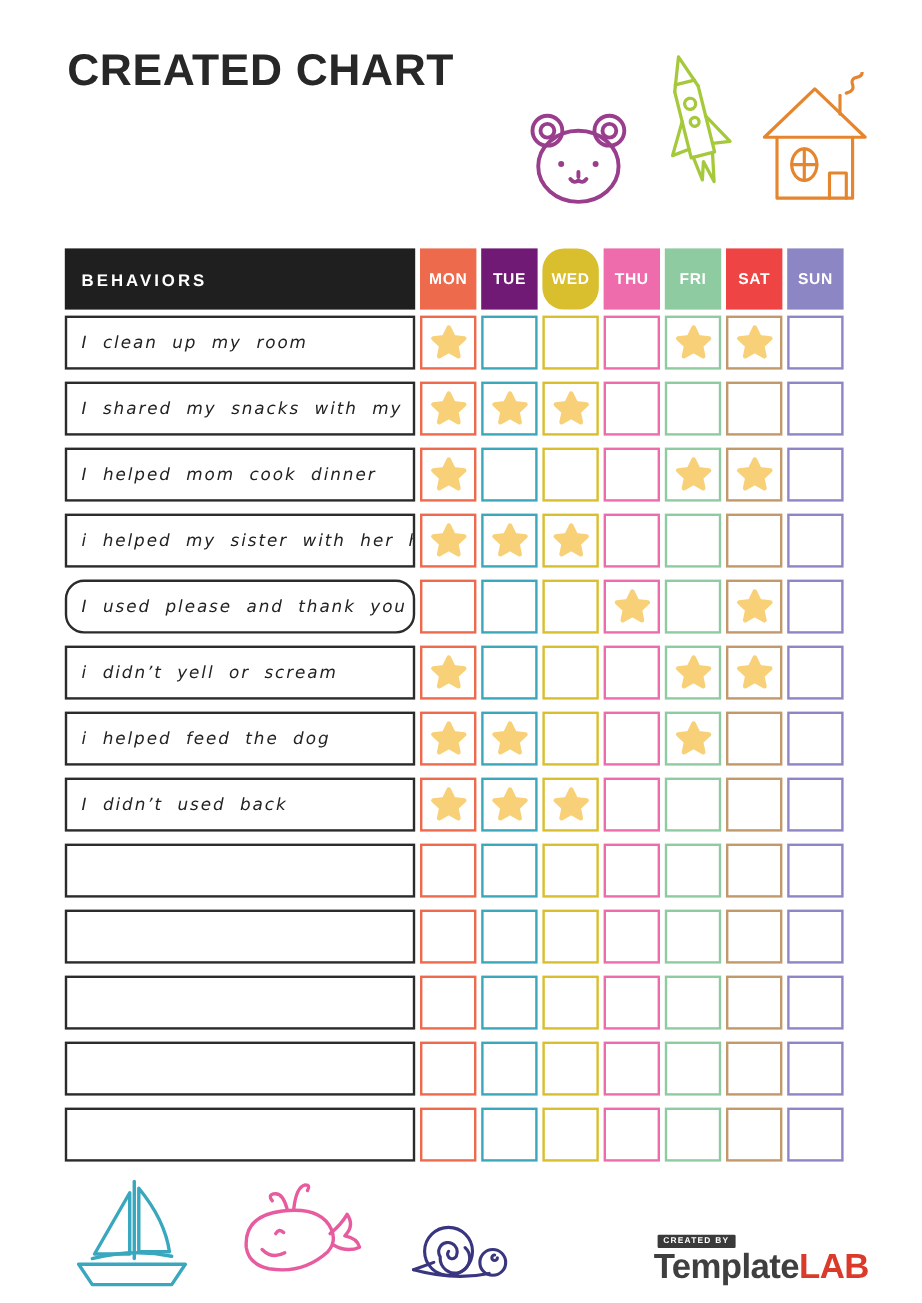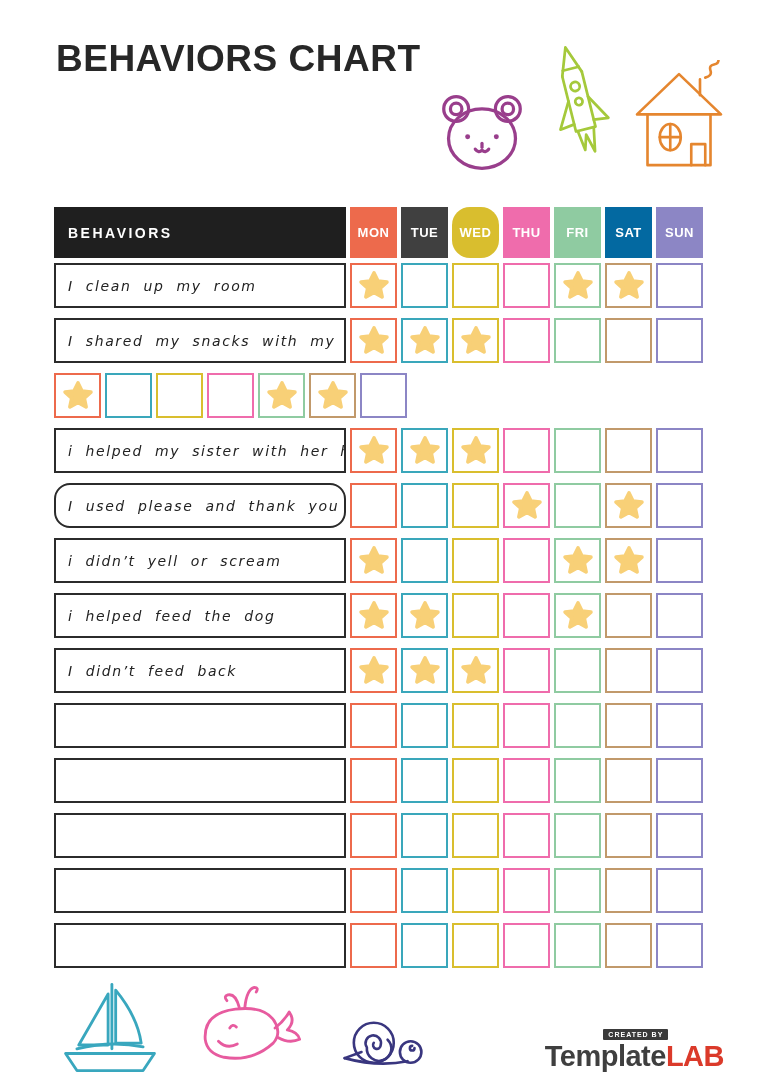--- a/index.html
+++ b/index.html
@@ -54,35 +54,35 @@
     display:flex; align-items:center; justify-content:center;
   }
   .day-cell svg.star { width:34px; height:34px; }
 
   
   .footer-icons {
     position:absolute; top:980px; left:58px;
     display:flex; align-items:flex-end; gap:30px;
   }
   .snail-lift { margin-bottom:4px; }
-  .brand { position:absolute; top:1023px; right:44px; text-align:center; }
+  .brand { position:absolute; top:1023px; right:44px; text-align:left; }
   .brand-badge {
     display:inline-block; background:#3A3A3A; color:#fff;
     font-size:7px; font-weight:bold; letter-spacing:1px;
     padding:2px 5px; margin-left:3px; border-radius:1px;
   }
   .brand-word { font-size:29px; font-weight:bold; letter-spacing:-0.5px; line-height:1.05; }
 </style>
 </head>
 <body>
 
 <div class="page">
 
   <div class="titles">
-    <div class="main-title" style="color: rgb(39, 39, 39);">BEHAVIORS CHART</div>
+    <div class="main-title" style="color: rgb(39, 39, 39);">CREATED CHART</div>
   </div>
 
   <div class="top-icons">
     <svg width="96" height="88" viewBox="0 0 100 92" fill="none" stroke-width="3.4" stroke-linecap="round" stroke-linejoin="round" stroke="#993E8C" style="color: rgb(153, 62, 140);">
       <circle cx="23" cy="24" r="13"></circle>
         <circle cx="23" cy="24" r="6"></circle>
       <circle cx="77" cy="24" r="13"></circle>
         <circle cx="77" cy="24" r="6"></circle>
       <ellipse cx="50" cy="55" rx="35" ry="31"></ellipse>
       <circle cx="35" cy="53" r="2.6" fill="currentColor" stroke="none"></circle>
@@ -108,25 +108,25 @@
       <path d="M70 116 V92 H86 V116"></path>
       <path d="M80 36 V18"></path>
       <path d="M86 16 q8 -2 6 -8 q-2 -6 4 -7 q6 -1 5 -7"></path>
     </svg>
   </div>
 
   <div class="chart">
       <div class="t-row header-row">
         <div class="behaviors-head" style="background: rgb(31, 31, 31);">BEHAVIORS</div>
         <div class="day-head" style="background: rgb(237, 106, 76);">MON</div>
-        <div class="day-head" style="background: #404040;">TUE</div>
+        <div class="day-head" style="background: #701a75;">TUE</div>
         <div class="day-head" style="background: rgb(217, 190, 46); border-radius: 18px;">WED</div>
         <div class="day-head" style="background: rgb(239, 108, 172);">THU</div>
         <div class="day-head" style="background: rgb(143, 203, 161);">FRI</div>
-        <div class="day-head" style="background: #0369a1;">SAT</div>
+        <div class="day-head" style="background: #ef4444;">SAT</div>
         <div class="day-head" style="background: rgb(140, 134, 197);">SUN</div>
       </div>
       <div class="t-row">
         <div class="behavior-box" style="border-color: rgb(43, 43, 43);">I clean up my room</div>
         <div class="day-cell" style="border-color: rgb(237, 106, 76);">
           <svg class="star" viewBox="0 0 24 24">
             <path d="M12 2.8l2.8 5.7 6.3 .7 -4.7 4.3 1.3 6.2 -5.7 -3.2 -5.7 3.2 1.3 -6.2 -4.7 -4.3 6.3 -.7z" fill="#F8D077" stroke="#F8D077" stroke-width="2.6" stroke-linejoin="round"></path>
           </svg>
         </div>
         <div class="day-cell" style="border-color: rgb(58, 167, 187);"></div>
@@ -160,20 +160,21 @@
           <svg class="star" viewBox="0 0 24 24">
             <path d="M12 2.8l2.8 5.7 6.3 .7 -4.7 4.3 1.3 6.2 -5.7 -3.2 -5.7 3.2 1.3 -6.2 -4.7 -4.3 6.3 -.7z" fill="#F8D077" stroke="#F8D077" stroke-width="2.6" stroke-linejoin="round"></path>
           </svg>
         </div>
         <div class="day-cell" style="border-color: rgb(239, 108, 172);"></div>
         <div class="day-cell" style="border-color: rgb(143, 203, 161);"></div>
         <div class="day-cell" style="border-color: rgb(193, 153, 107);"></div>
         <div class="day-cell" style="border-color: rgb(140, 134, 197);"></div>
       </div>
       <div class="t-row">
+        <div class="behavior-box" style="border-color: rgb(43, 43, 43);">I helped mom cook dinner</div>
         <div class="day-cell" style="border-color: rgb(237, 106, 76);">
           <svg class="star" viewBox="0 0 24 24">
             <path d="M12 2.8l2.8 5.7 6.3 .7 -4.7 4.3 1.3 6.2 -5.7 -3.2 -5.7 3.2 1.3 -6.2 -4.7 -4.3 6.3 -.7z" fill="#F8D077" stroke="#F8D077" stroke-width="2.6" stroke-linejoin="round"></path>
           </svg>
         </div>
         <div class="day-cell" style="border-color: rgb(58, 167, 187);"></div>
         <div class="day-cell" style="border-color: rgb(217, 190, 46);"></div>
         <div class="day-cell" style="border-color: rgb(239, 108, 172);"></div>
         <div class="day-cell" style="border-color: rgb(143, 203, 161);">
           <svg class="star" viewBox="0 0 24 24">
@@ -265,21 +266,21 @@
         <div class="day-cell" style="border-color: rgb(239, 108, 172);"></div>
         <div class="day-cell" style="border-color: rgb(143, 203, 161);">
           <svg class="star" viewBox="0 0 24 24">
             <path d="M12 2.8l2.8 5.7 6.3 .7 -4.7 4.3 1.3 6.2 -5.7 -3.2 -5.7 3.2 1.3 -6.2 -4.7 -4.3 6.3 -.7z" fill="#F8D077" stroke="#F8D077" stroke-width="2.6" stroke-linejoin="round"></path>
           </svg>
         </div>
         <div class="day-cell" style="border-color: rgb(193, 153, 107);"></div>
         <div class="day-cell" style="border-color: rgb(140, 134, 197);"></div>
       </div>
       <div class="t-row">
-        <div class="behavior-box" style="border-color: rgb(43, 43, 43);">I didn’t feed back</div>
+        <div class="behavior-box" style="border-color: rgb(43, 43, 43);">I didn’t used back</div>
         <div class="day-cell" style="border-color: rgb(237, 106, 76);">
           <svg class="star" viewBox="0 0 24 24">
             <path d="M12 2.8l2.8 5.7 6.3 .7 -4.7 4.3 1.3 6.2 -5.7 -3.2 -5.7 3.2 1.3 -6.2 -4.7 -4.3 6.3 -.7z" fill="#F8D077" stroke="#F8D077" stroke-width="2.6" stroke-linejoin="round"></path>
           </svg>
         </div>
         <div class="day-cell" style="border-color: rgb(58, 167, 187);">
           <svg class="star" viewBox="0 0 24 24">
             <path d="M12 2.8l2.8 5.7 6.3 .7 -4.7 4.3 1.3 6.2 -5.7 -3.2 -5.7 3.2 1.3 -6.2 -4.7 -4.3 6.3 -.7z" fill="#F8D077" stroke="#F8D077" stroke-width="2.6" stroke-linejoin="round"></path>
           </svg>
         </div>

